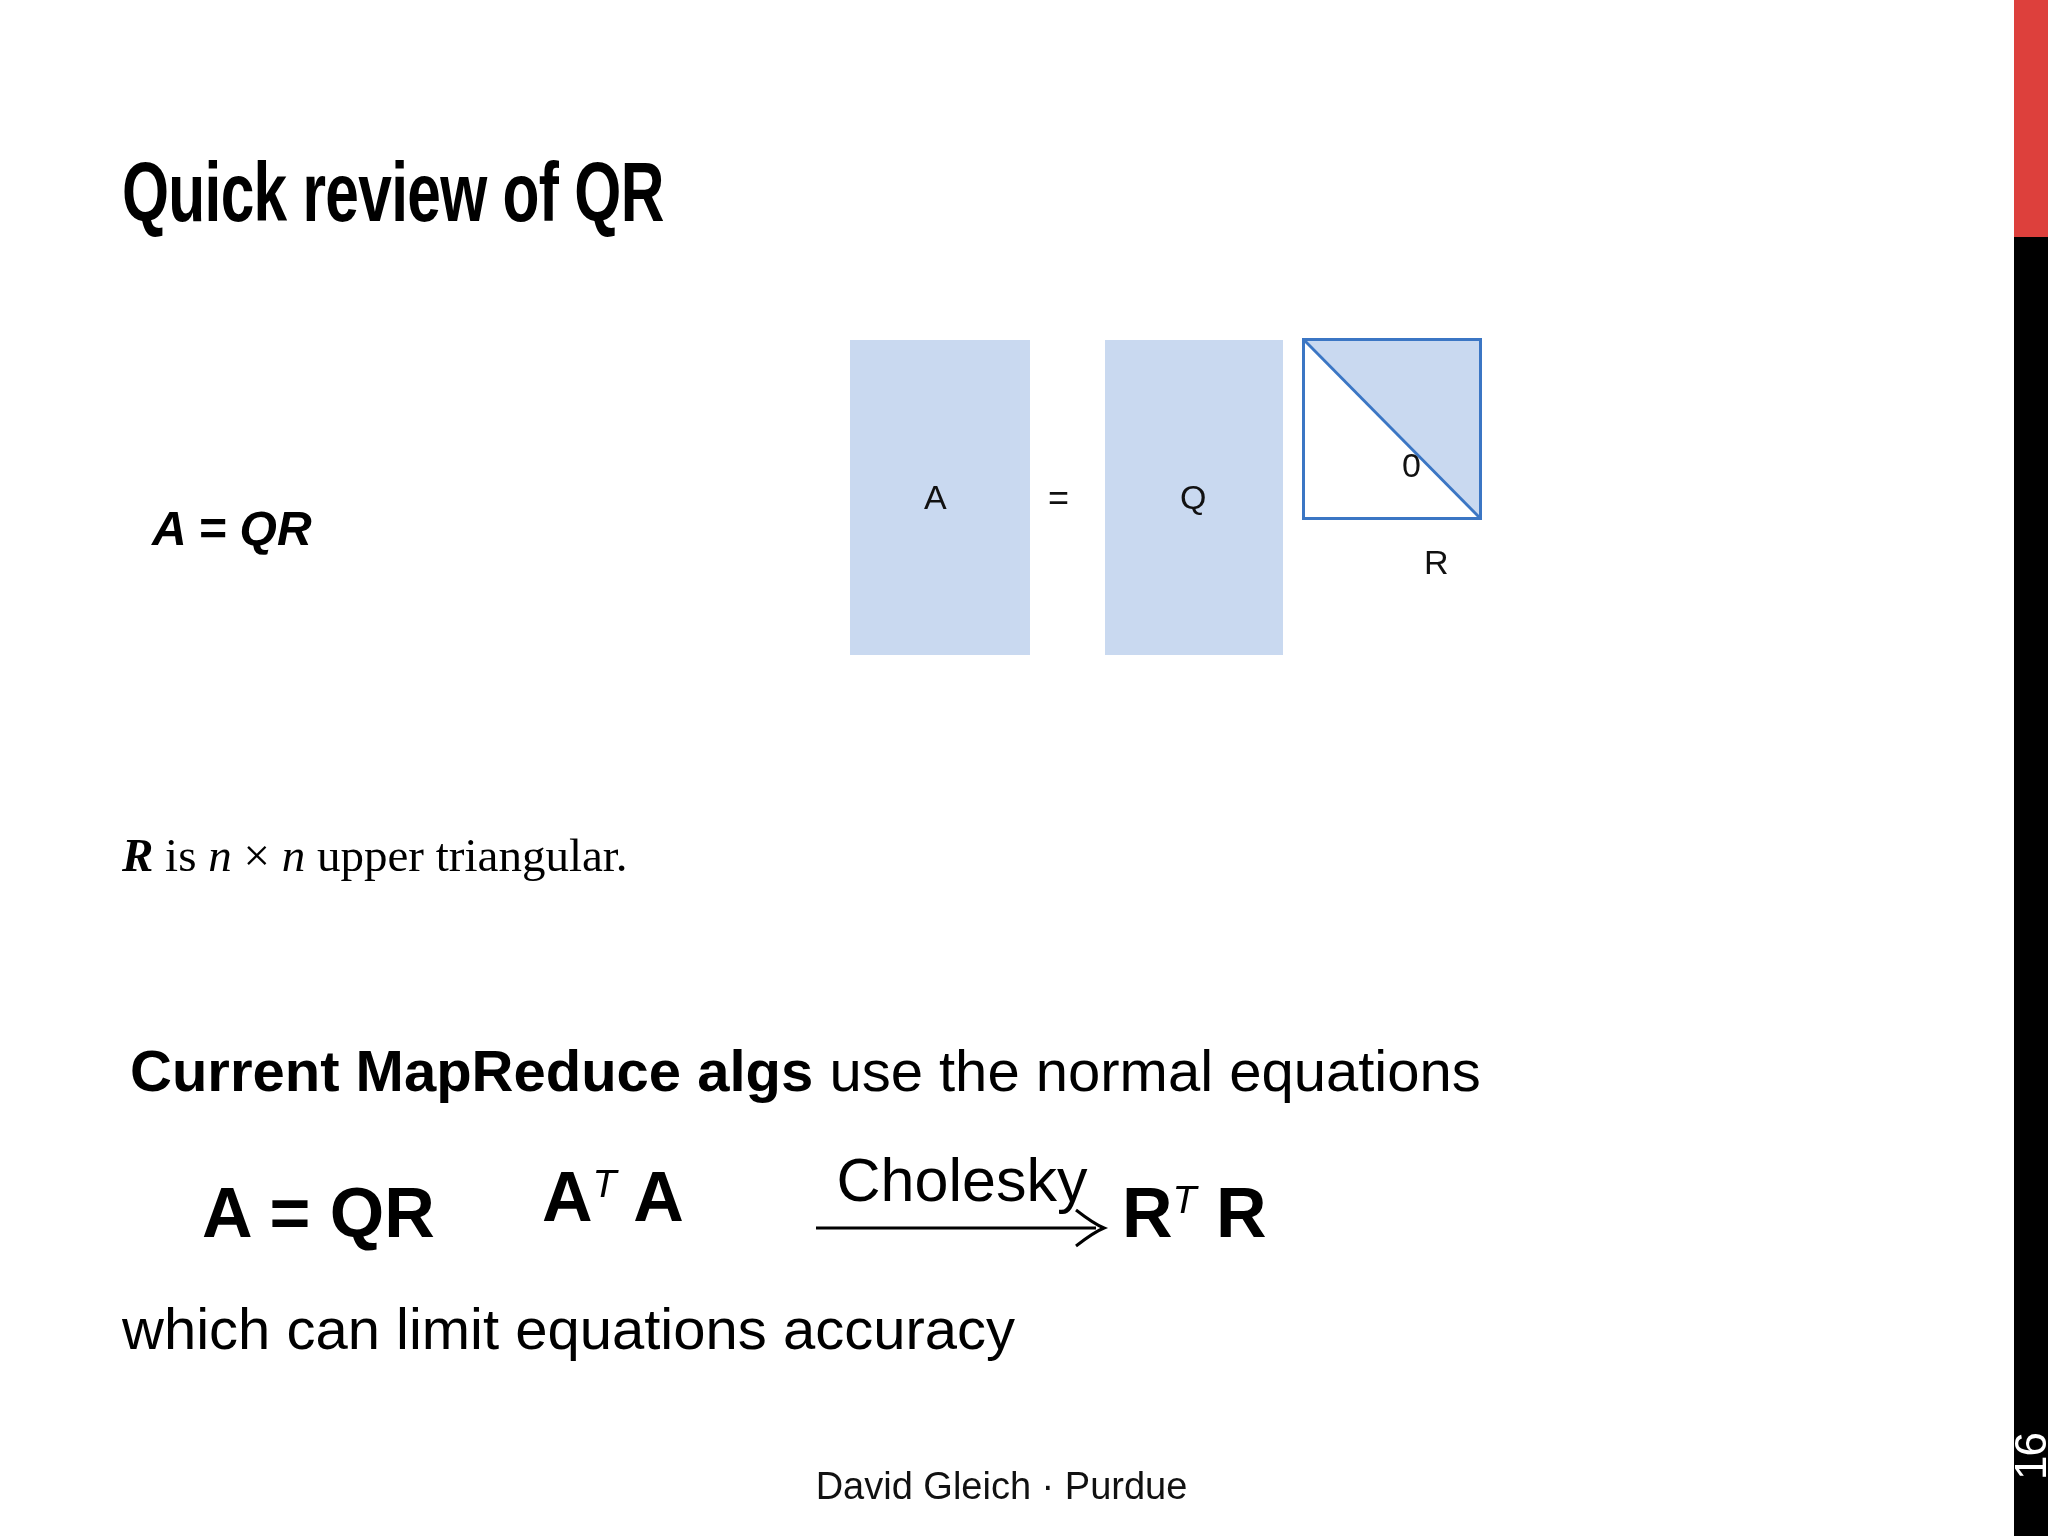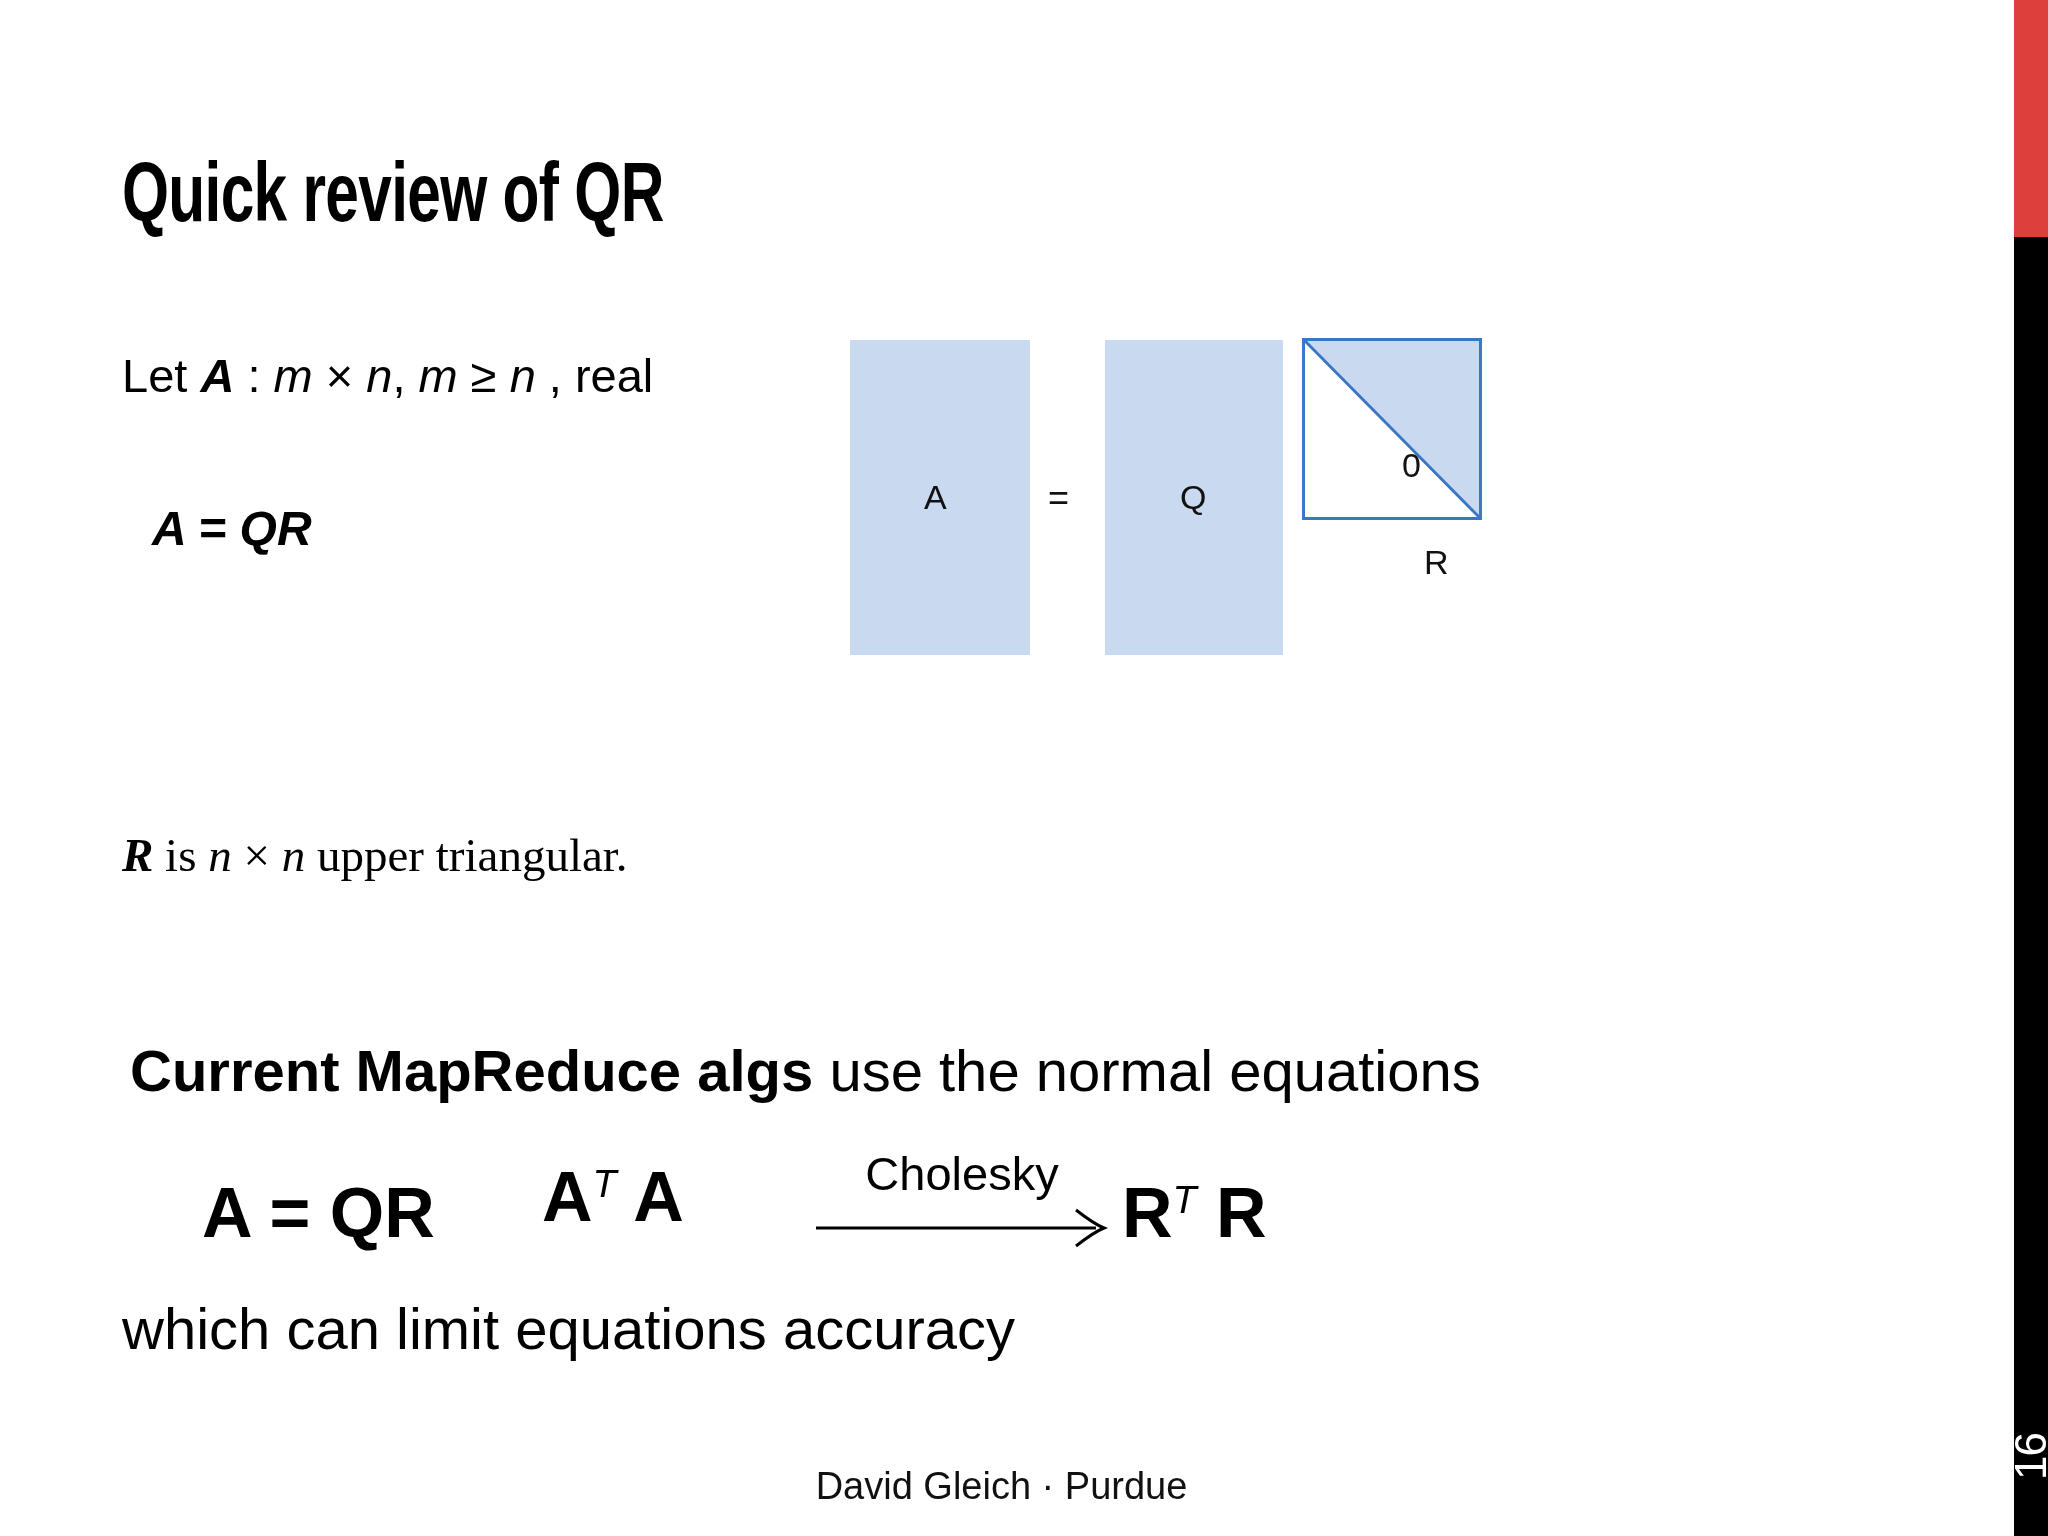--- a/index.html
+++ b/index.html
@@ -172,21 +172,21 @@
   .t2 { left: 420px; top: 12px; }
   .t3 { left: 1000px; top: 28px; }
   .t4 { left: 1330px; top: 28px; }
 
   .arrow-group { position: absolute; left: 690px; top: 0px; width: 300px; height: 120px; }
   .arrow-label {
     position: absolute;
     left: 0; top: 0;
     width: 300px;
     text-align: center;
-    font-size: 47px;
+    font-size: 61px;
     font-weight: 400;
     line-height: 1;
   }
   .arrow-svg { position: absolute; left: 0; top: 56px; width: 300px; height: 44px; }
 
   .which-line {
     position: absolute;
     left: 122px;
     top: 1300px;
     font-size: 58px;
@@ -209,23 +209,20 @@
 <body>
 
 <div id="slide">
 
   <div class="edge-bar edge-red"></div>
   <div class="edge-bar edge-black"></div>
   <div class="page-number">16</div>
 
   <div class="slide-title">Quick review of QR</div>
 
-  <div class="lede">
-    <span>Let </span><span class="mbold">A</span><span> : </span><span class="mvar">m</span><span> × </span><span class="mvar">n</span><span>, </span><span class="mvar">m</span><span> ≥ </span><span class="mvar">n</span><span> , real</span>
-  </div>
 
   <div class="eq-aqr">A = QR</div>
 
 
   <div class="line-r">
     <span class="mbold">R</span><span> is </span><span class="mvar">n</span><span> × </span><span class="mvar">n</span><span>  upper triangular.</span>
   </div>
 
   <div id="diagram">
     <div class="mat mat-a"></div>

